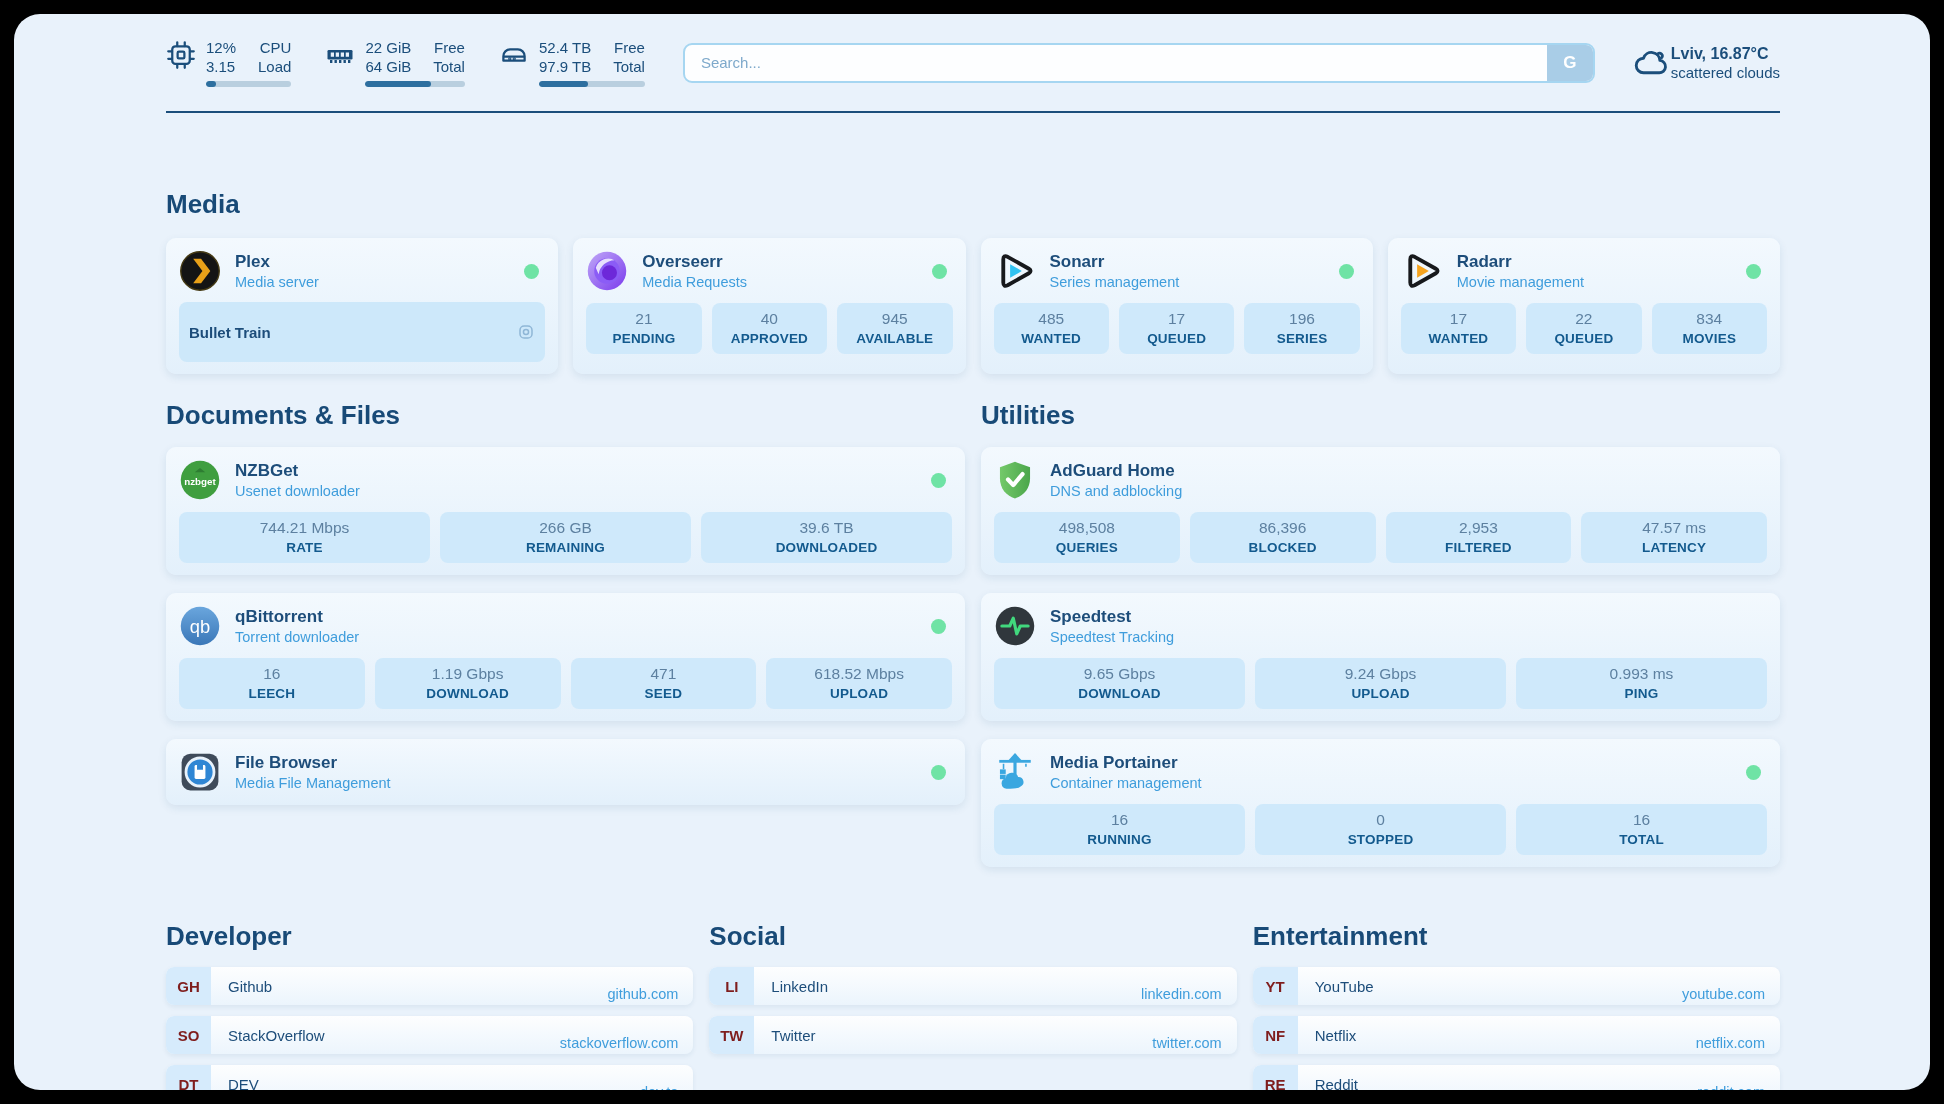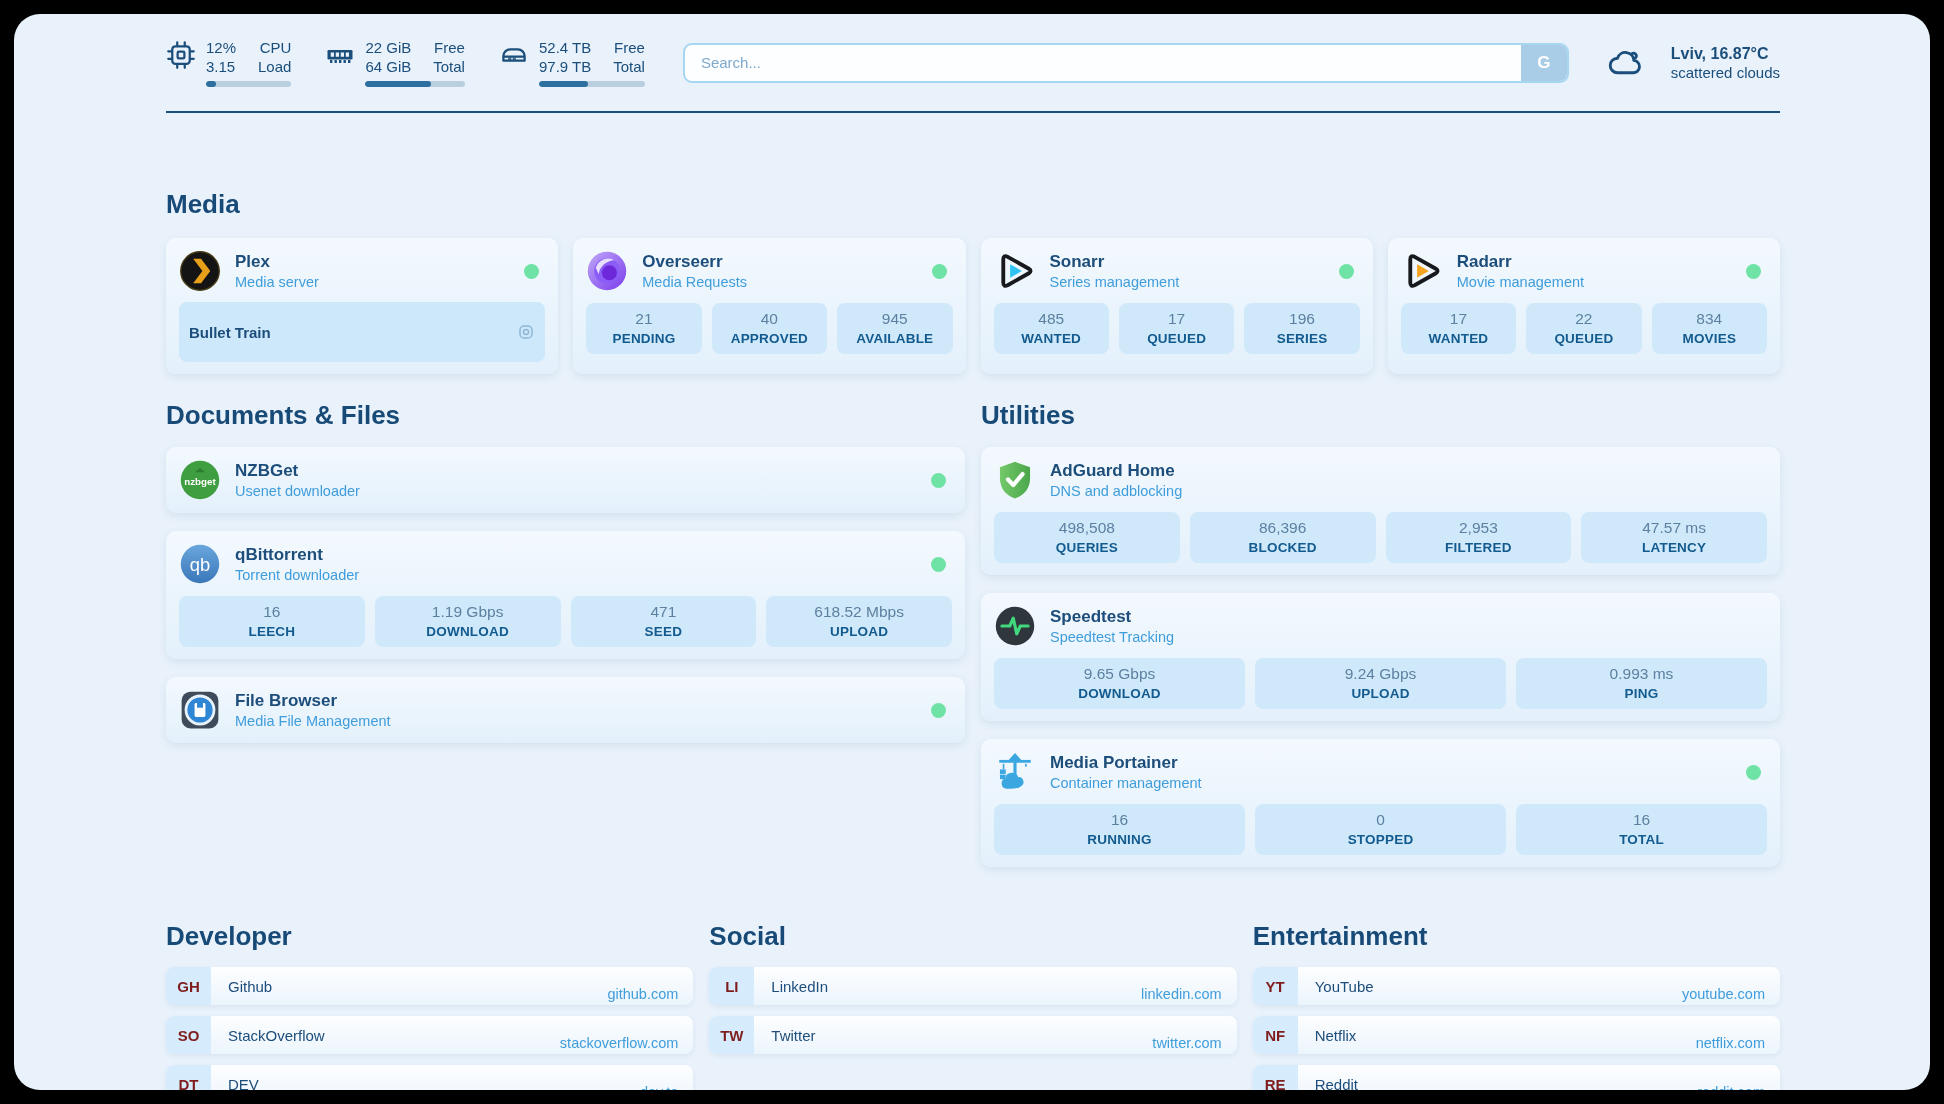--- a/index.html
+++ b/index.html
@@ -17,21 +17,21 @@
   .hw-grid{display:grid;grid-template-columns:auto auto;column-gap:22px;font-size:15px;color:#1b4e7b;line-height:1.28;}
   .hw-grid .lbl{text-align:right;}
   .hw-track{margin-top:5px;height:6px;border-radius:3px;background:#b9cfdf;overflow:hidden;}
   .hw-fill{height:100%;border-radius:3px;background:#2d6f9f;}
 
   .searchwrap{flex:1;margin:0 38px;position:relative;}
   .searchwrap input{width:100%;box-sizing:border-box;height:40px;border:2px solid #a6d6f1;border-radius:9px;background:#fdfeff;padding:0 56px 0 16px;font-size:15px;color:#1b4e7b;outline:none;font-family:inherit;}
   .searchwrap input::placeholder{color:#7ea9cb;}
   .g-btn{position:absolute;top:2px;right:2px;width:46px;height:36px;border:none;border-radius:0 7px 7px 0;background:#a9cde7;color:#fff;font-size:17px;font-weight:bold;cursor:pointer;display:flex;align-items:center;justify-content:center;font-family:inherit;}
 
-  .weather{display:flex;align-items:center;gap:28px;flex:none;}
+  .weather{display:flex;align-items:center;gap:2px;flex:none;}
   .weather-icon{width:36px;height:36px;color:#1b4e7b;}
   .weather-icon svg{width:100%;height:100%;}
   .weather-line1{font-size:16px;font-weight:bold;color:#1b4e7b;}
   .weather-line2{font-size:15px;color:#1b4e7b;margin-top:1px;}
 
   .divider{margin-top:24px;border-top:2px solid #1b4e7b;}
 
   
   .section-title{font-size:26px;font-weight:bold;color:#184a77;}
   .media-title{margin-top:76px;}
@@ -318,20 +318,34 @@
                 <circle cx="12" cy="12" r="11" fill="#3f9e3f"></circle>
                 <path d="M9 7.5 l3-2.4 3 2.4 z" fill="#2e7d32"></path>
                 <text x="12" y="14.6" font-size="5.6" fill="#ffffff" text-anchor="middle" font-family="sans-serif" font-weight="bold">nzbget</text>
               </svg>
             </span>
             <div class="app-meta">
               <div class="app-name">NZBGet</div>
               <div class="app-sub">Usenet downloader</div>
             </div>
             <span class="status-dot"></span>
+          </div>
+          <div class="stats">
+            <div class="stat">
+              <div class="stat-value">744.21 Mbps</div>
+              <div class="stat-label">RATE</div>
+            </div>
+            <div class="stat">
+              <div class="stat-value">266 GB</div>
+              <div class="stat-label">REMAINING</div>
+            </div>
+            <div class="stat">
+              <div class="stat-value">39.6 TB</div>
+              <div class="stat-label">DOWNLOADED</div>
+            </div>
           </div>
         </div>
 
         <div class="card">
           <div class="card-head">
             <span class="app-icon">
               <svg viewBox="0 0 24 24">
                 <defs>
                     <linearGradient id="qbg" x1="0" y1="0" x2="0" y2="1">
                   <stop offset="0" stop-color="#6aa6dd"></stop>

